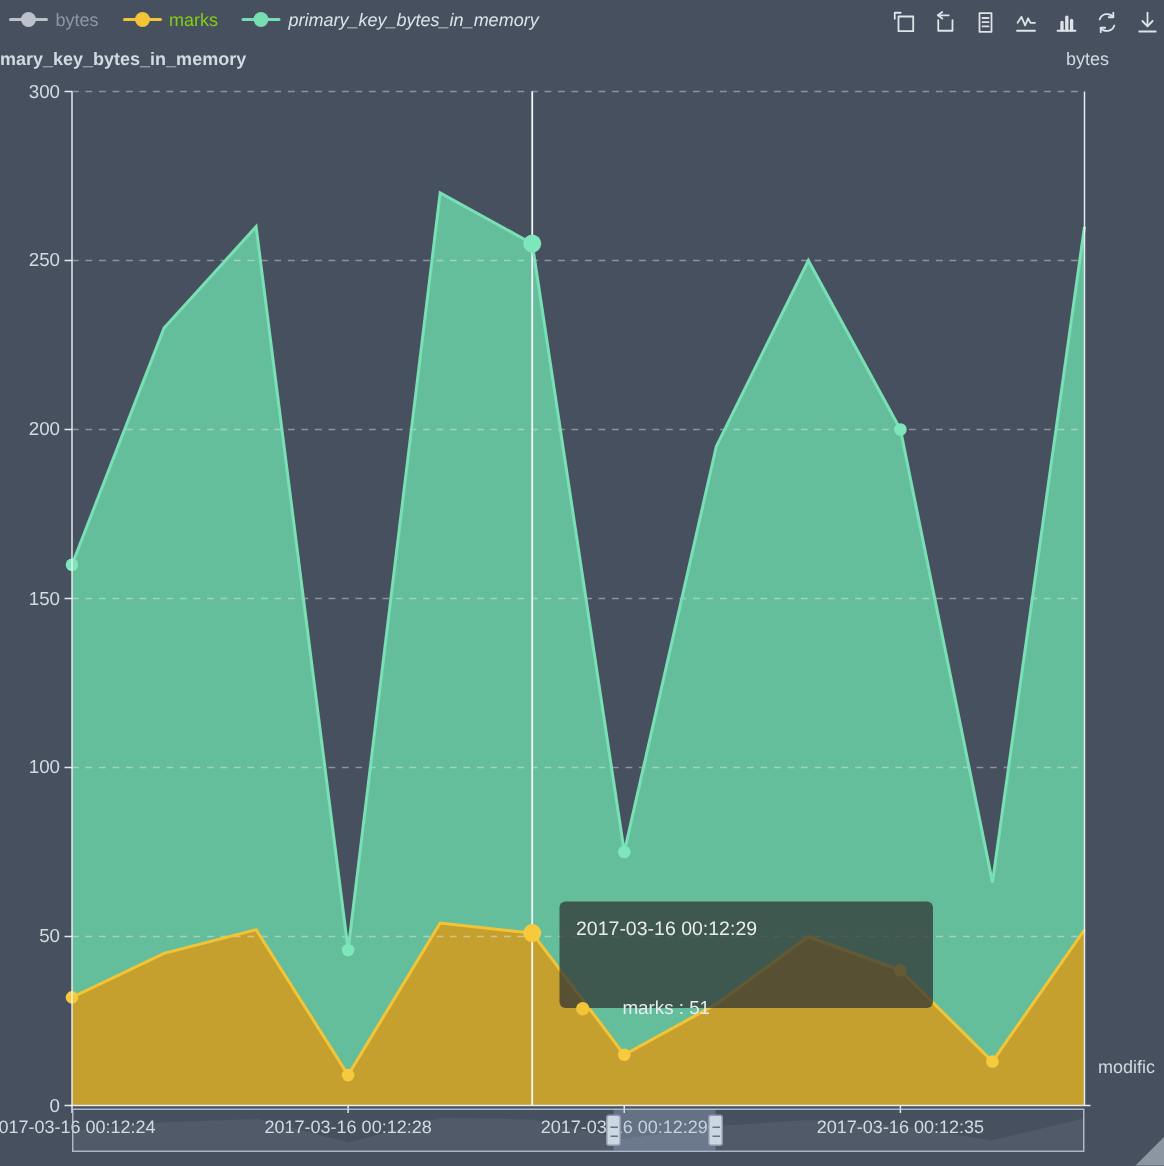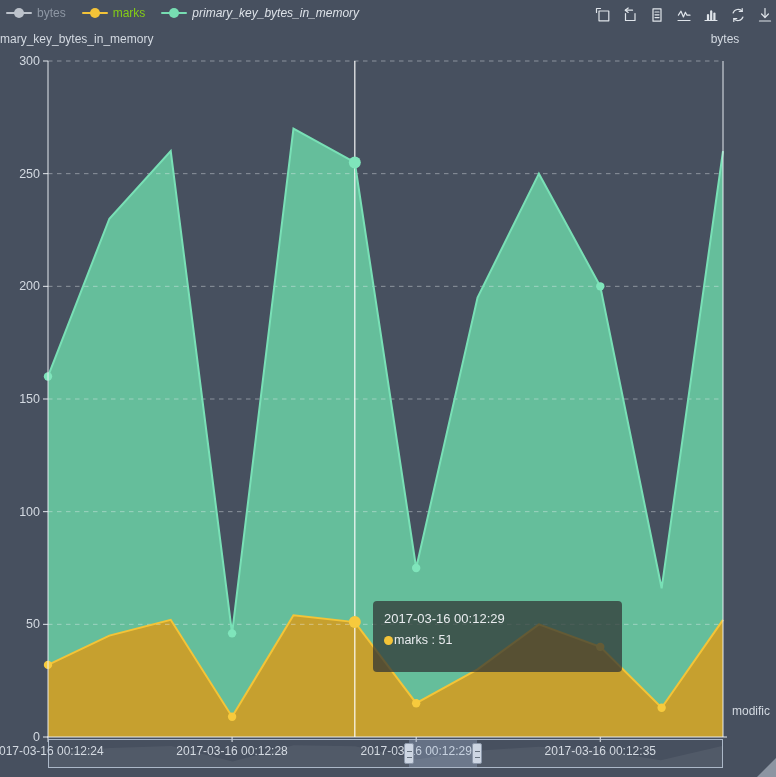--- a/index.html
+++ b/index.html
@@ -15,33 +15,33 @@
   .lg-marker{position:relative;width:26px;height:12px;display:inline-block;}
   .lg-line{position:absolute;left:0;top:5px;width:26px;height:2px;border-radius:1px;background:#ccc;}
   .lg-dot{position:absolute;left:8px;top:1px;width:10px;height:10px;border-radius:50%;background:#ccc;}
   .lg-label{font-size:12px;line-height:14px;}
   
   .toolbox{position:absolute;right:3px;top:6px;display:flex;align-items:center;gap:10px;z-index:6;}
   .tb-btn{width:17px;height:17px;padding:0;border:0;background:transparent;cursor:pointer;display:flex;align-items:center;justify-content:center;}
   .tb-btn svg{width:16px;height:16px;stroke:#dfe4ea;fill:none;stroke-width:1.2;stroke-linecap:round;stroke-linejoin:round;}
   
   .axis-name{position:absolute;font-size:12px;color:#d3d9e1;z-index:3;white-space:nowrap;}
-  .yname-left{left:0;top:32px;}
+  .yname-left{left:0;top:32px;font-weight:bold;}
   .yname-right{top:32px;left:703px;width:44px;text-align:center;}
   .xname{left:732px;top:704px;}
   
   #plot{position:absolute;left:0;top:0;z-index:1;}
   
   .tooltip{
     position:absolute;left:373px;top:601px;width:249px;height:71px;box-sizing:border-box;
     background:rgba(48,52,52,0.74);border-radius:4px;padding:7px 11px;z-index:5;
     color:#e9ecef;font-size:12.5px;line-height:21px;white-space:nowrap;pointer-events:none;
   }
   .tt-title{font-size:13px;line-height:22px;}
-  .tt-row{display:flex;align-items:center;gap:1px;}
+  .tt-row{display:flex;align-items:center;gap:22px;margin-top:32px;}
   .tt-dot{width:9px;height:9px;border-radius:50%;display:inline-block;flex:none;}
   
   .dz-box{position:absolute;left:48px;top:739px;width:675px;height:29px;box-sizing:border-box;
     border:1px solid rgba(190,202,219,0.85);z-index:4;}
   .dz-shadow{position:absolute;left:0;top:0;}
   .dz-window{position:absolute;top:0;height:27px;background:rgba(173,192,222,0.30);z-index:2;}
   .dz-handle{position:absolute;top:3px;width:10px;height:21px;background:#cdd6e3;border:1px solid #8d99ab;
     border-radius:2px;box-sizing:border-box;z-index:3;cursor:ew-resize;}
   .dz-handle::before{content:"";position:absolute;left:1.5px;right:1.5px;top:7px;height:5px;
     border-top:1.5px solid #67727f;border-bottom:1.5px solid #67727f;}

